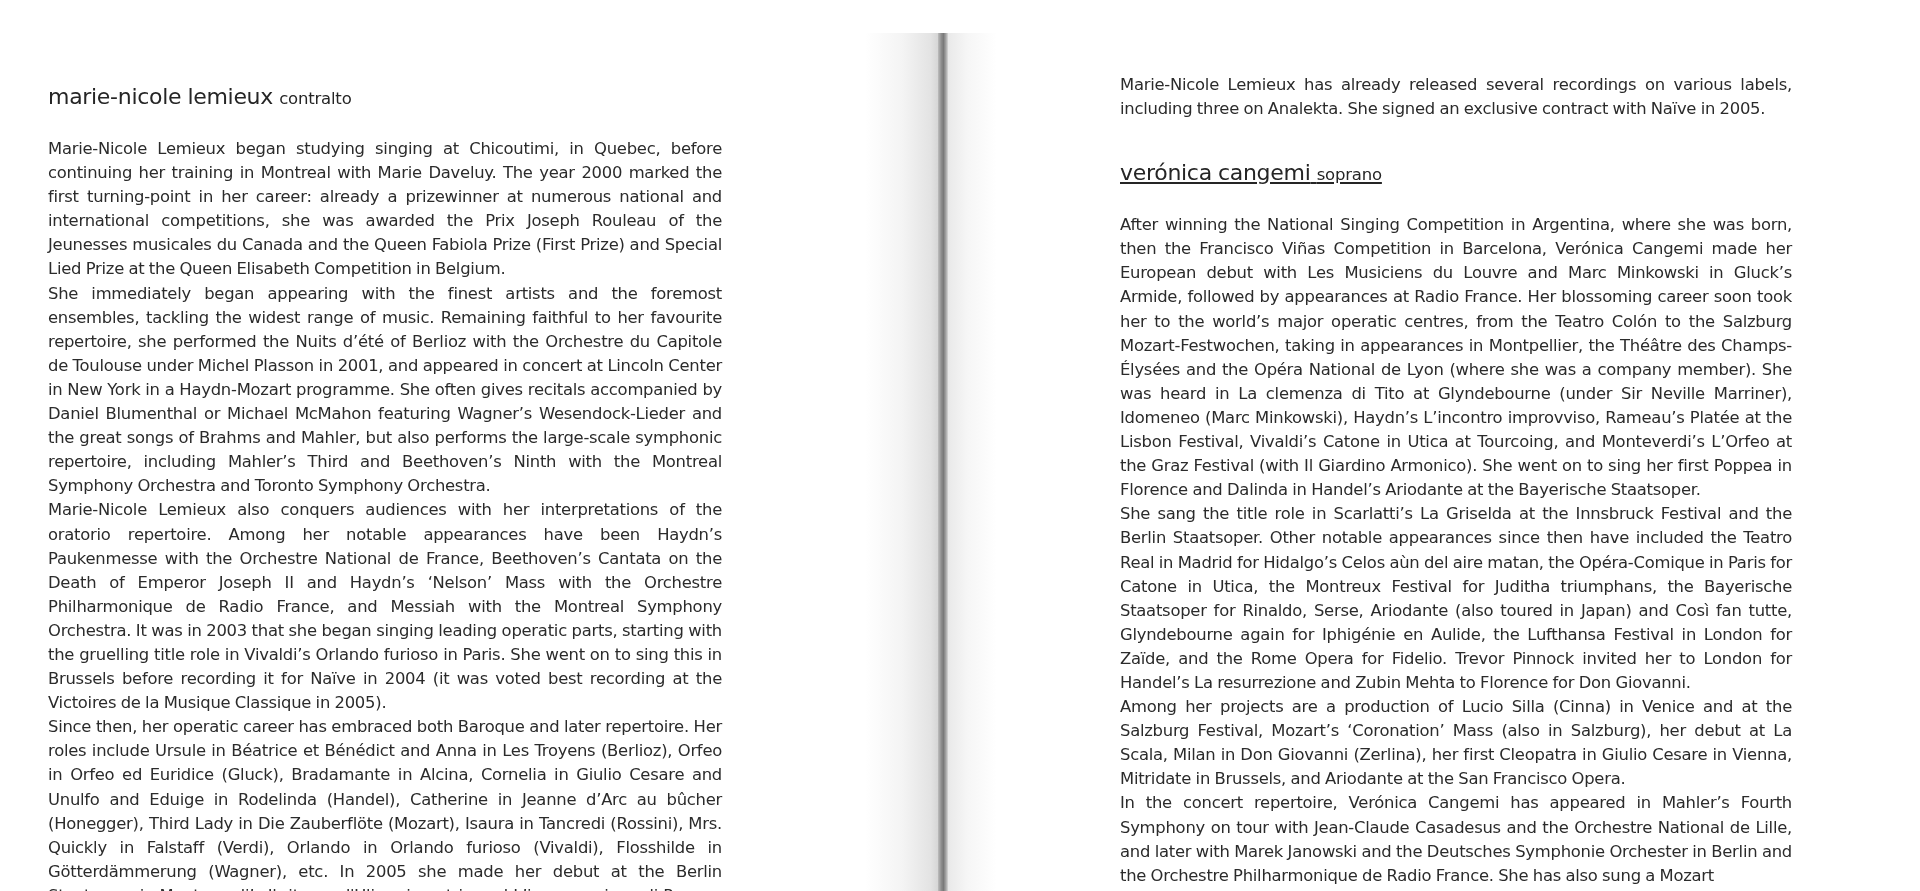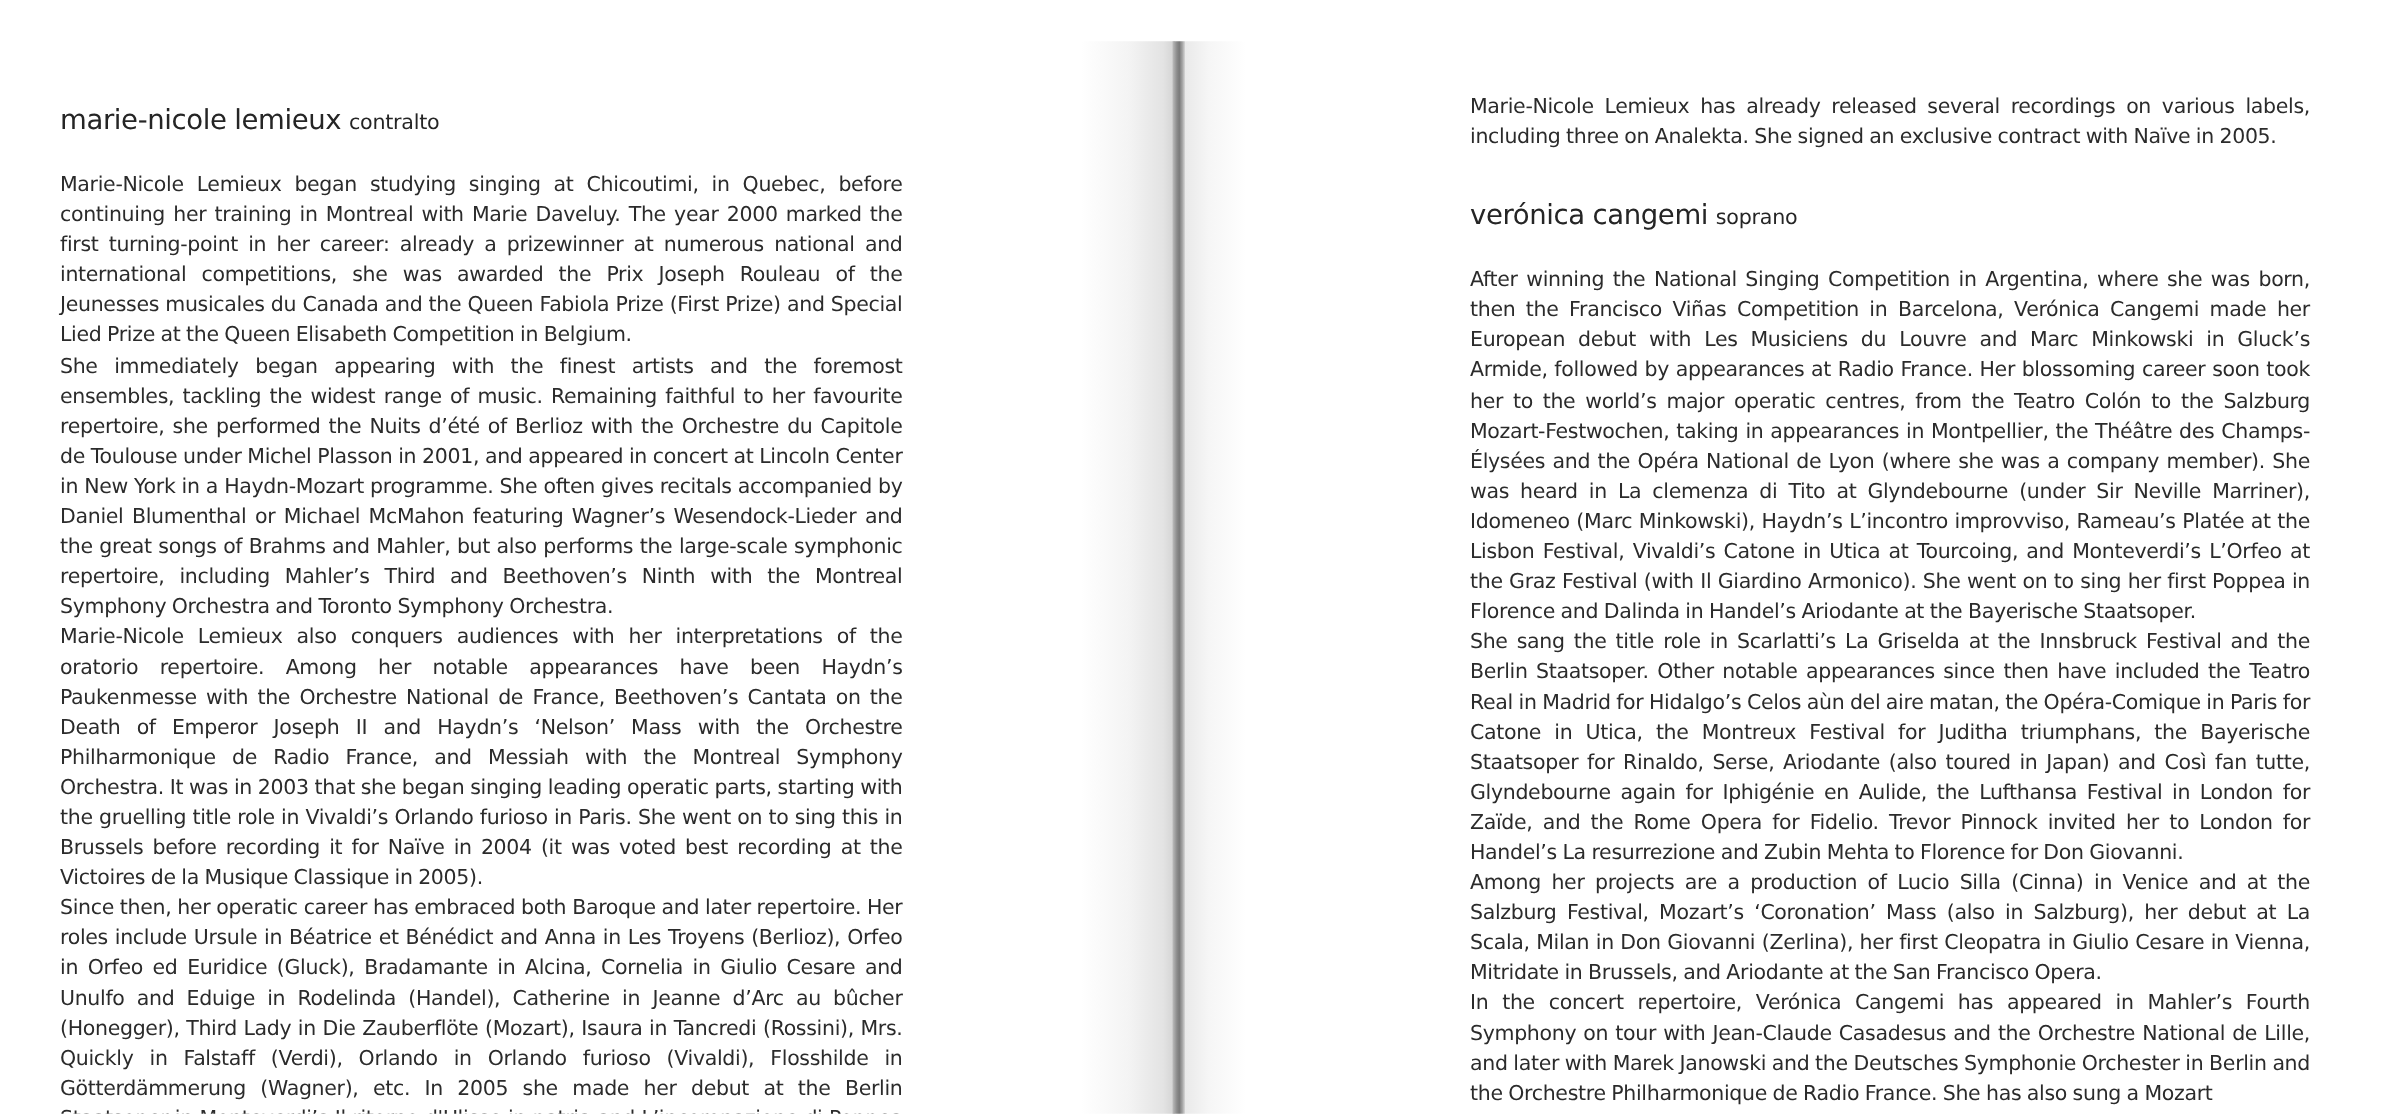--- a/index.html
+++ b/index.html
@@ -54,21 +54,21 @@
       word-spacing: -0.5px;
       text-align: justify;
       color: #2b2b2b;
     }
     .col-left {
       left: 48px;
       top: 50px;
       width: 674px;
     }
     .col-right {
-      left: 1176px;
+      left: 1120px;
       top: 40px;
       width: 672px;
     }
     .heading {
       margin: 0;
       font-weight: normal;
       font-size: 22px;
       line-height: 28px;
       letter-spacing: -0.3px;
       color: #252525;
@@ -77,20 +77,21 @@
     .heading .voice {
       font-size: 16.5px;
       letter-spacing: -0.2px;
     }
     .col-left .heading {
       margin-bottom: 24px;
     }
     .col-right .heading {
       margin-top: 38px;
       margin-bottom: 24px;
+      text-decoration: underline;
     }
     .para {
       margin: 0;
     }
     .para .it {
     }
   </style>
 </head>
 <body>
 

